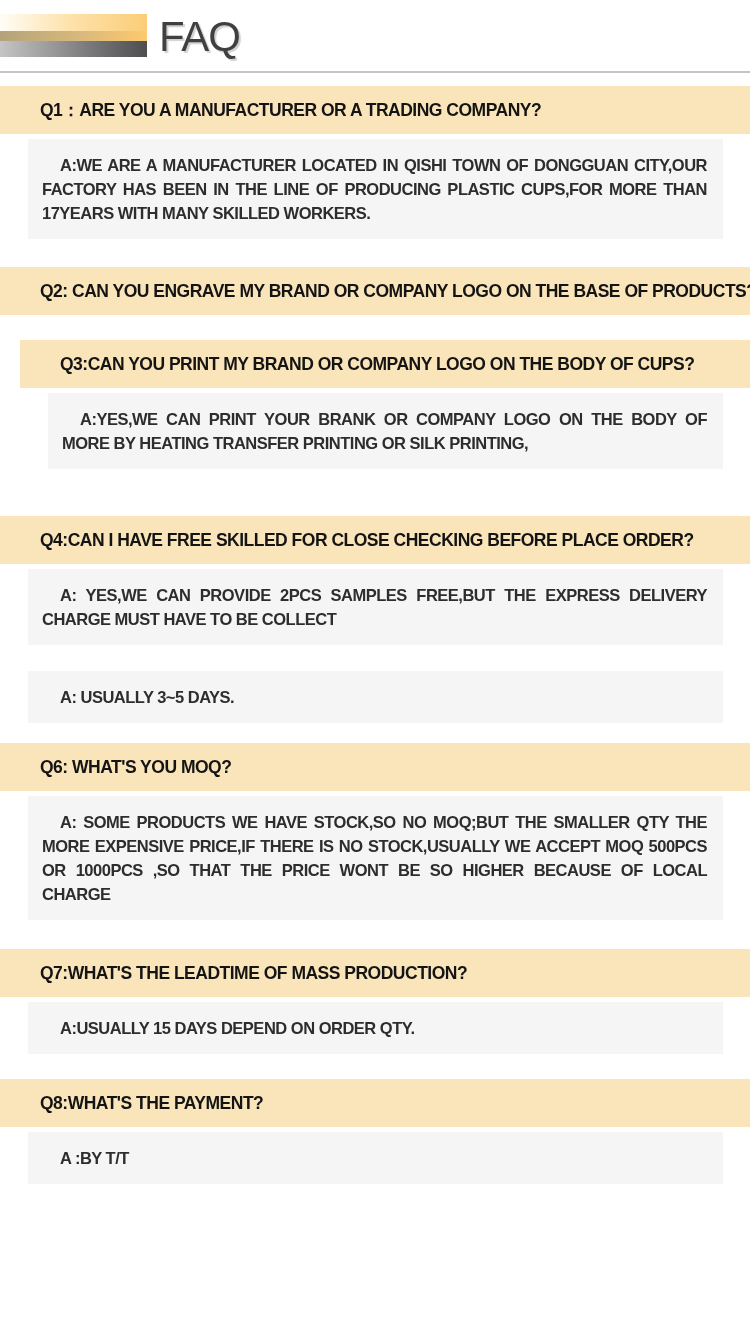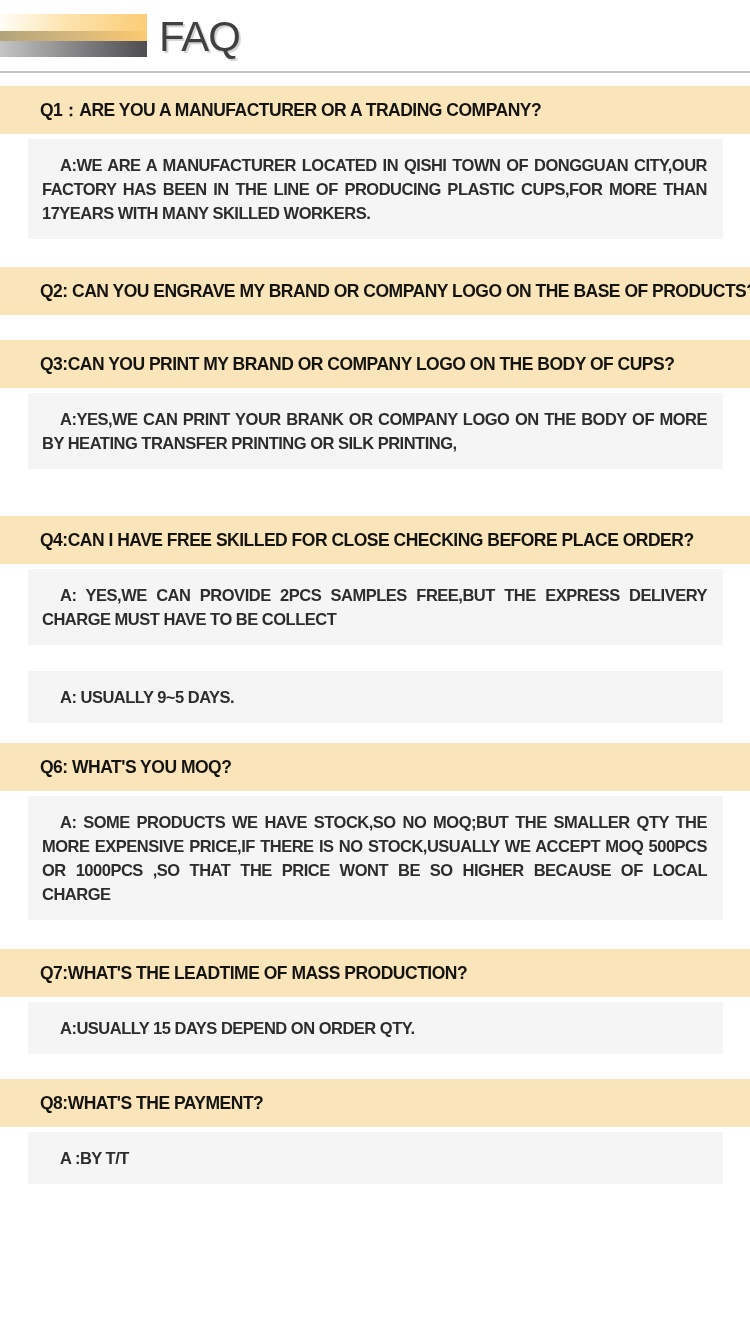--- a/index.html
+++ b/index.html
@@ -23,21 +23,21 @@
     color:#404040; letter-spacing:-1px;
     text-shadow:2px 2px 1px rgba(0,0,0,0.18);
   }
   .header-divider { position:absolute; left:0; bottom:0; width:750px; height:2px; background:#c4c4c4; }
 
   
   .faq-list { padding-top:13px; }
   .faq-section { margin-bottom:26px; }
   .faq-section:nth-of-type(1){ margin-bottom:28px; }
   .faq-section:nth-of-type(2){ margin-bottom:25px; }
-  .faq-section:nth-of-type(3){ margin-bottom:47px; }
+  .faq-section:nth-of-type(3){ margin-bottom:47px;margin-left:20px; }
   .faq-section:nth-of-type(5){ margin-bottom:20px; }
   .faq-section:nth-of-type(6){ margin-bottom:29px;margin-top:18px; }
   .faq-section:nth-of-type(7){ margin-bottom:25px; }
   .faq-section:nth-of-type(8){ margin-bottom:0; }
 
   .q-bar {
     height:48px; width:750px;
     background:#fae5ba;
     display:flex; align-items:center;
     padding-left:40px; padding-right:8px;
@@ -101,21 +101,21 @@
     <div class="q-bar">
       <span class="q-text">Q4:CAN I HAVE FREE SKILLED FOR CLOSE CHECKING BEFORE PLACE ORDER?</span>
     </div>
     <div class="a-box">
       <p class="a-text">A: YES,WE CAN PROVIDE 2PCS SAMPLES FREE,BUT THE EXPRESS DELIVERY CHARGE MUST HAVE TO BE COLLECT</p>
     </div>
   </section>
 
   <section class="faq-section">
     <div class="a-box">
-      <p class="a-text">A: USUALLY 9~5 DAYS.</p>
+      <p class="a-text">A: USUALLY 3~5 DAYS.</p>
     </div>
   </section>
 
   <section class="faq-section">
     <div class="q-bar">
       <span class="q-text">Q6: WHAT'S YOU MOQ?</span>
     </div>
     <div class="a-box">
       <p class="a-text">A: SOME PRODUCTS WE HAVE STOCK,SO NO MOQ;BUT THE SMALLER QTY THE MORE EXPENSIVE PRICE,IF THERE IS NO STOCK,USUALLY WE ACCEPT MOQ 500PCS OR 1000PCS ,SO THAT THE PRICE WONT BE SO HIGHER BECAUSE OF LOCAL CHARGE</p>
     </div>

